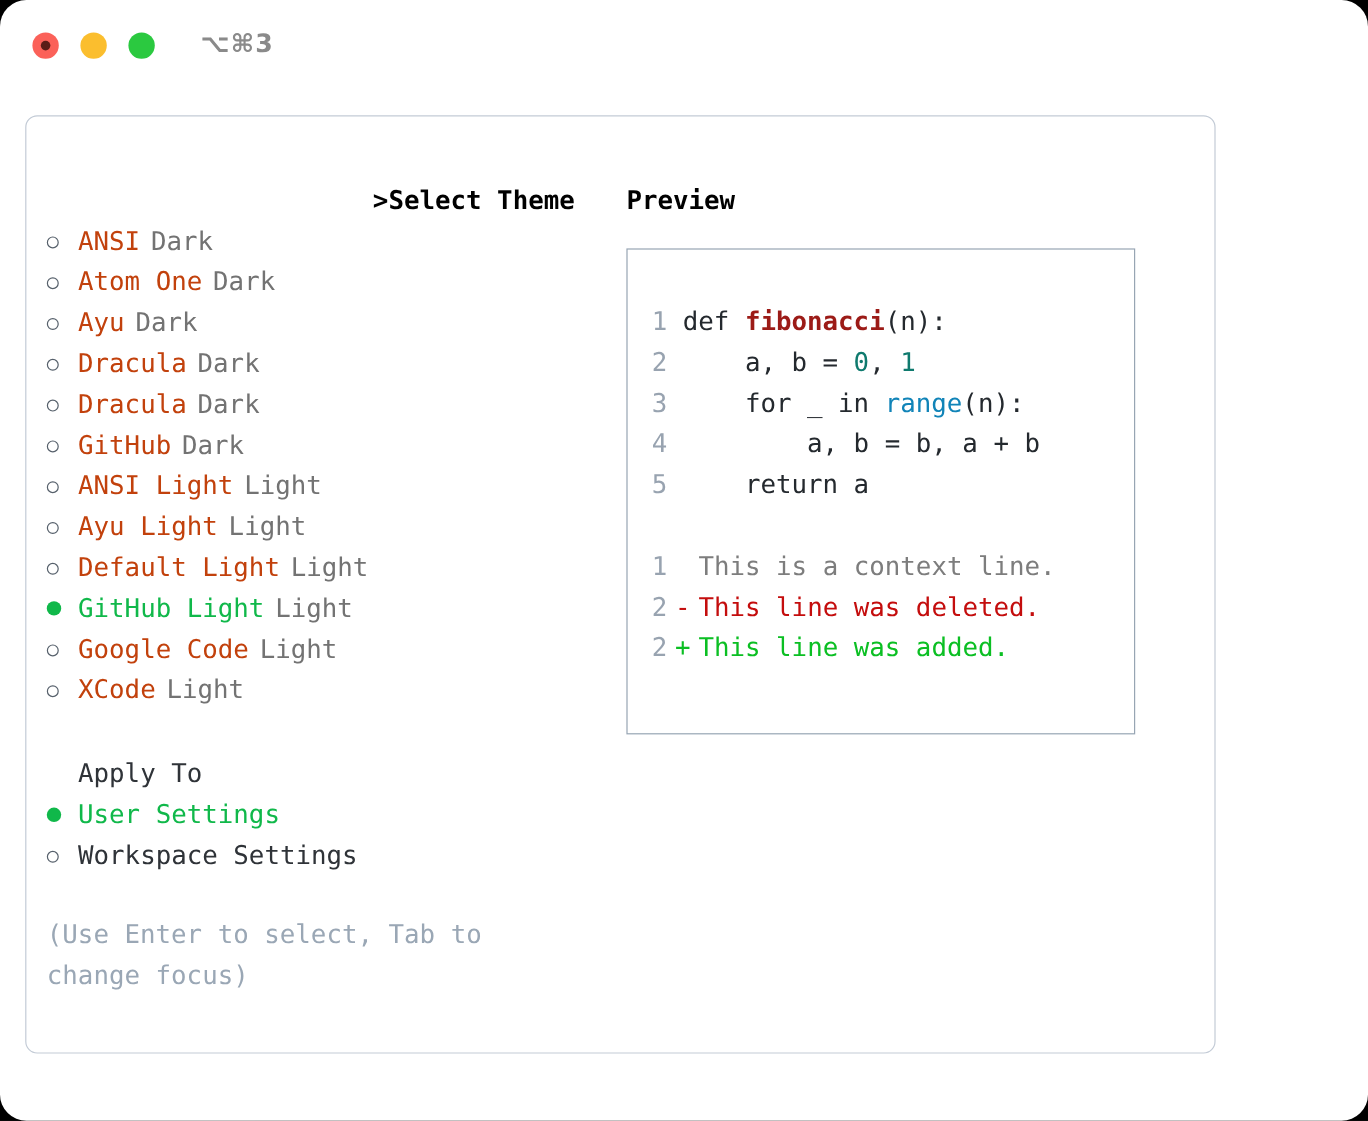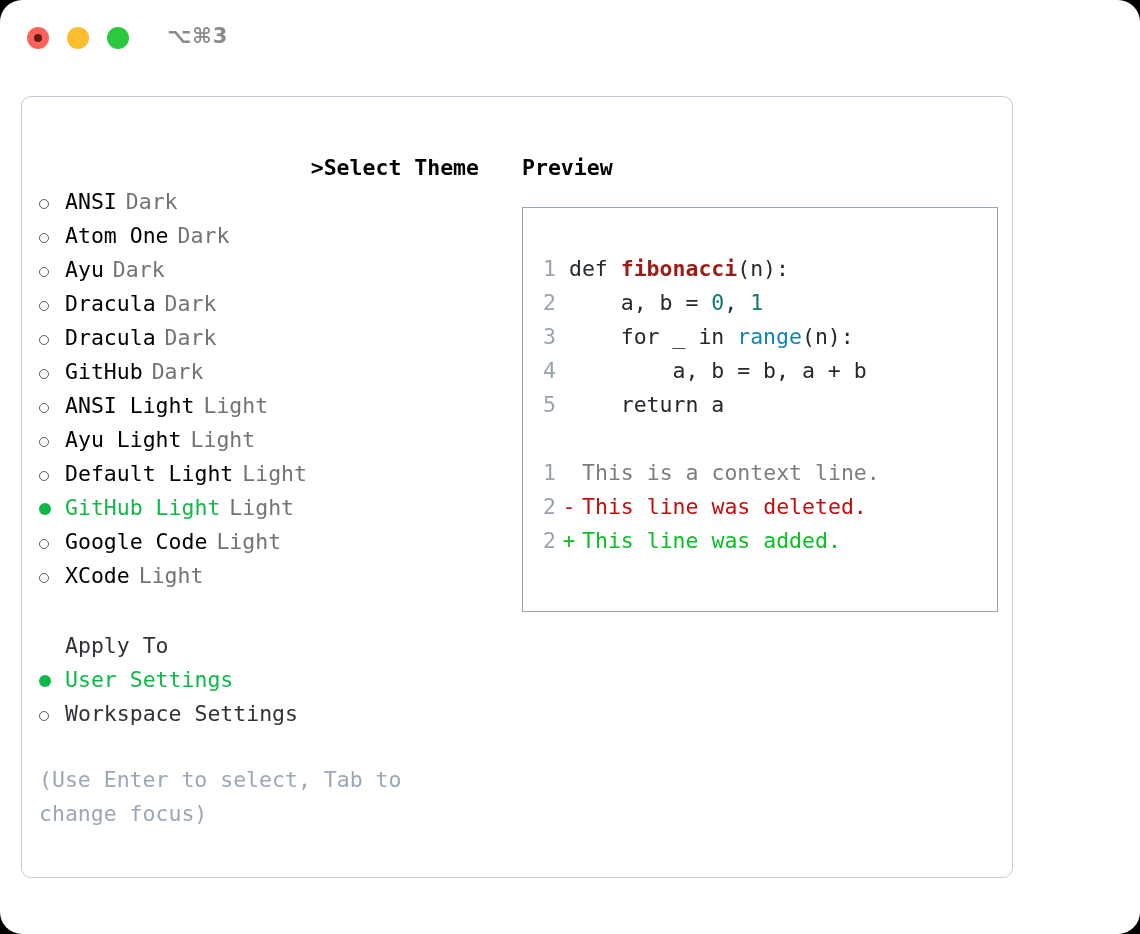--- a/index.html
+++ b/index.html
@@ -118,21 +118,21 @@
     box-sizing: border-box;
   }
   .circle-filled {
     display: inline-block;
     width: 12px;
     height: 12px;
     border-radius: 50%;
     background: #10b84a;
   }
 
-  .theme-name { color: #000000; }
+  .theme-name { color: #c2410c; }
   .theme-name.selected { color: #10b84a; }
   .theme-tag {
     color: #737373;
     margin-left: 9px;
   }
 
   .group-head {
     color: #2f3338;
     font-size: 21.5px;
   }
@@ -162,21 +162,21 @@
 
   #preview-title {
     font-size: 21.5px;
     font-weight: bold;
     color: #000000;
     line-height: 34px;
     margin-bottom: 22px;
   }
 
   #preview-box {
-    width: 476px;
+    width: 424px;
     height: 405px;
     border: 1.8px solid #97a5b3;
     box-sizing: border-box;
     background: #ffffff;
     position: relative;
   }
 
   #code-area {
     position: absolute;
     left: 11px;

